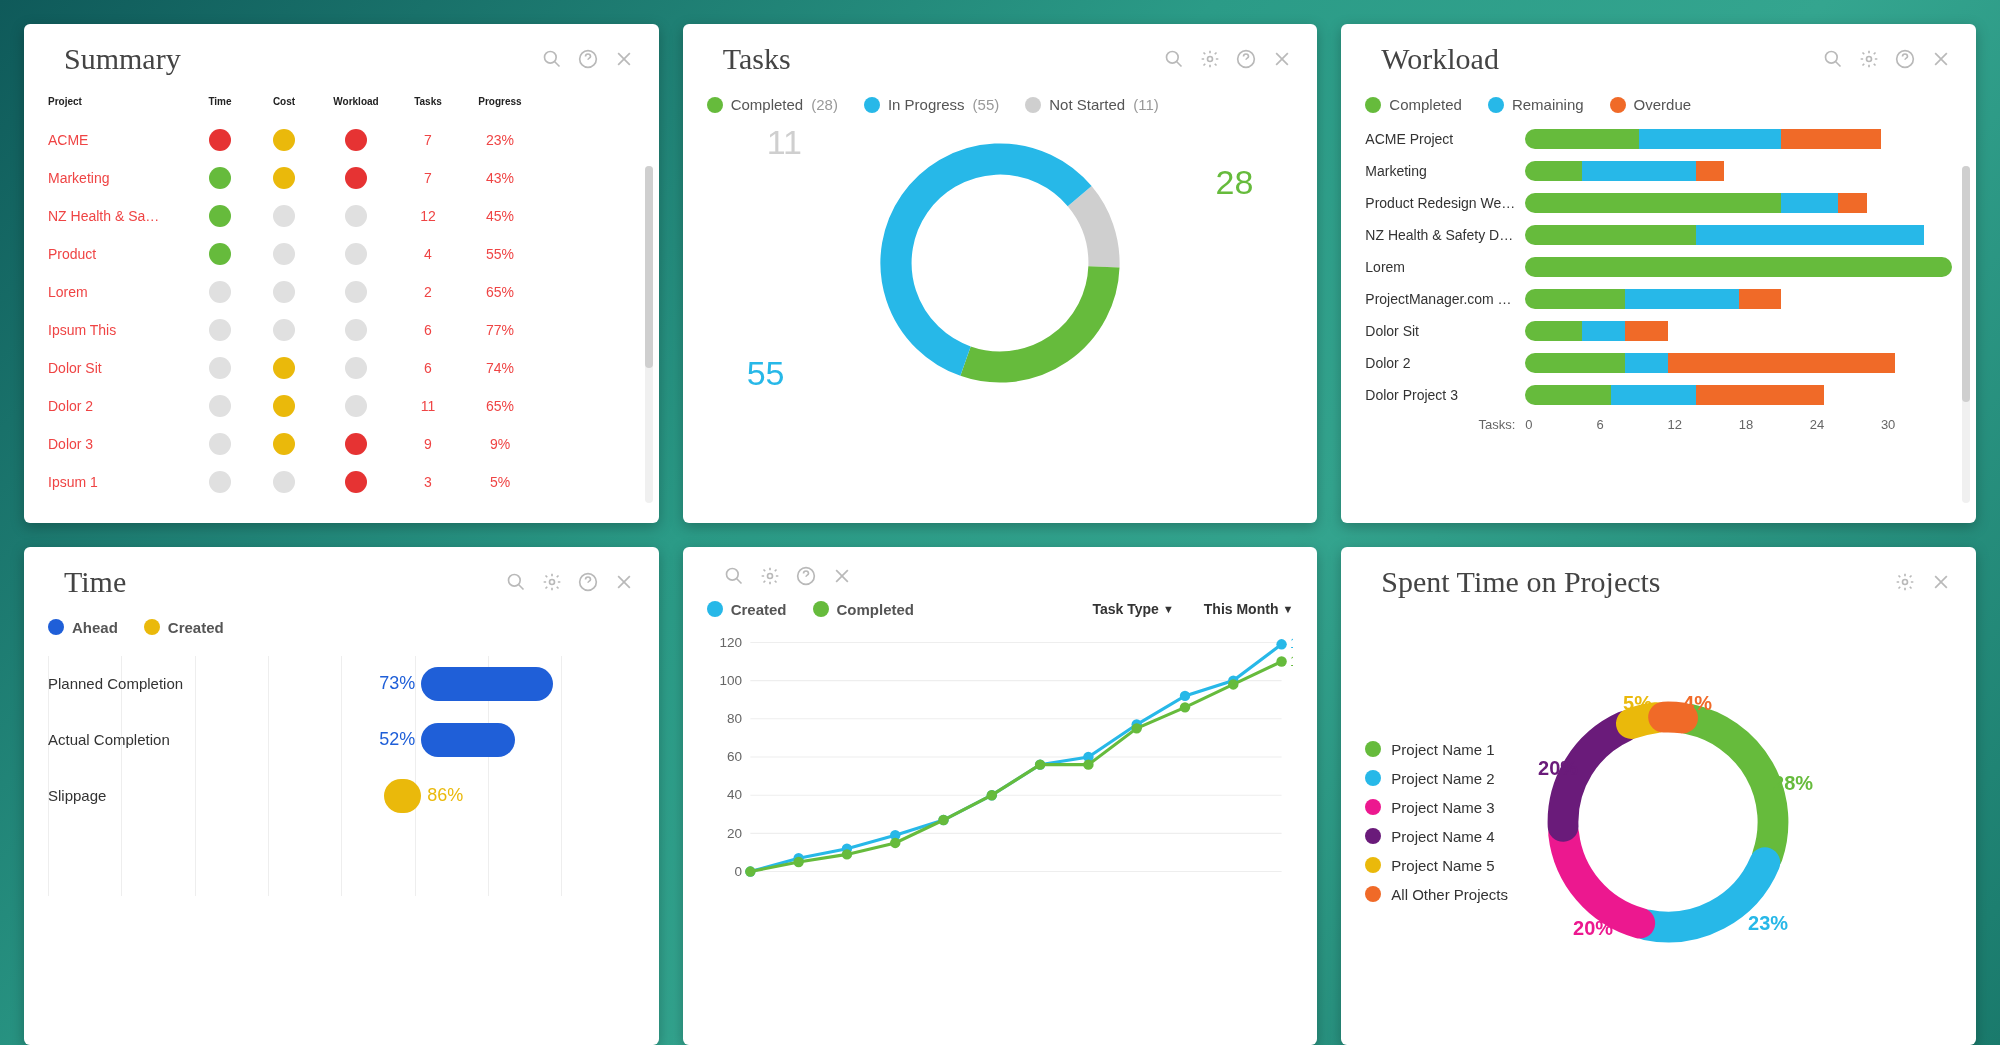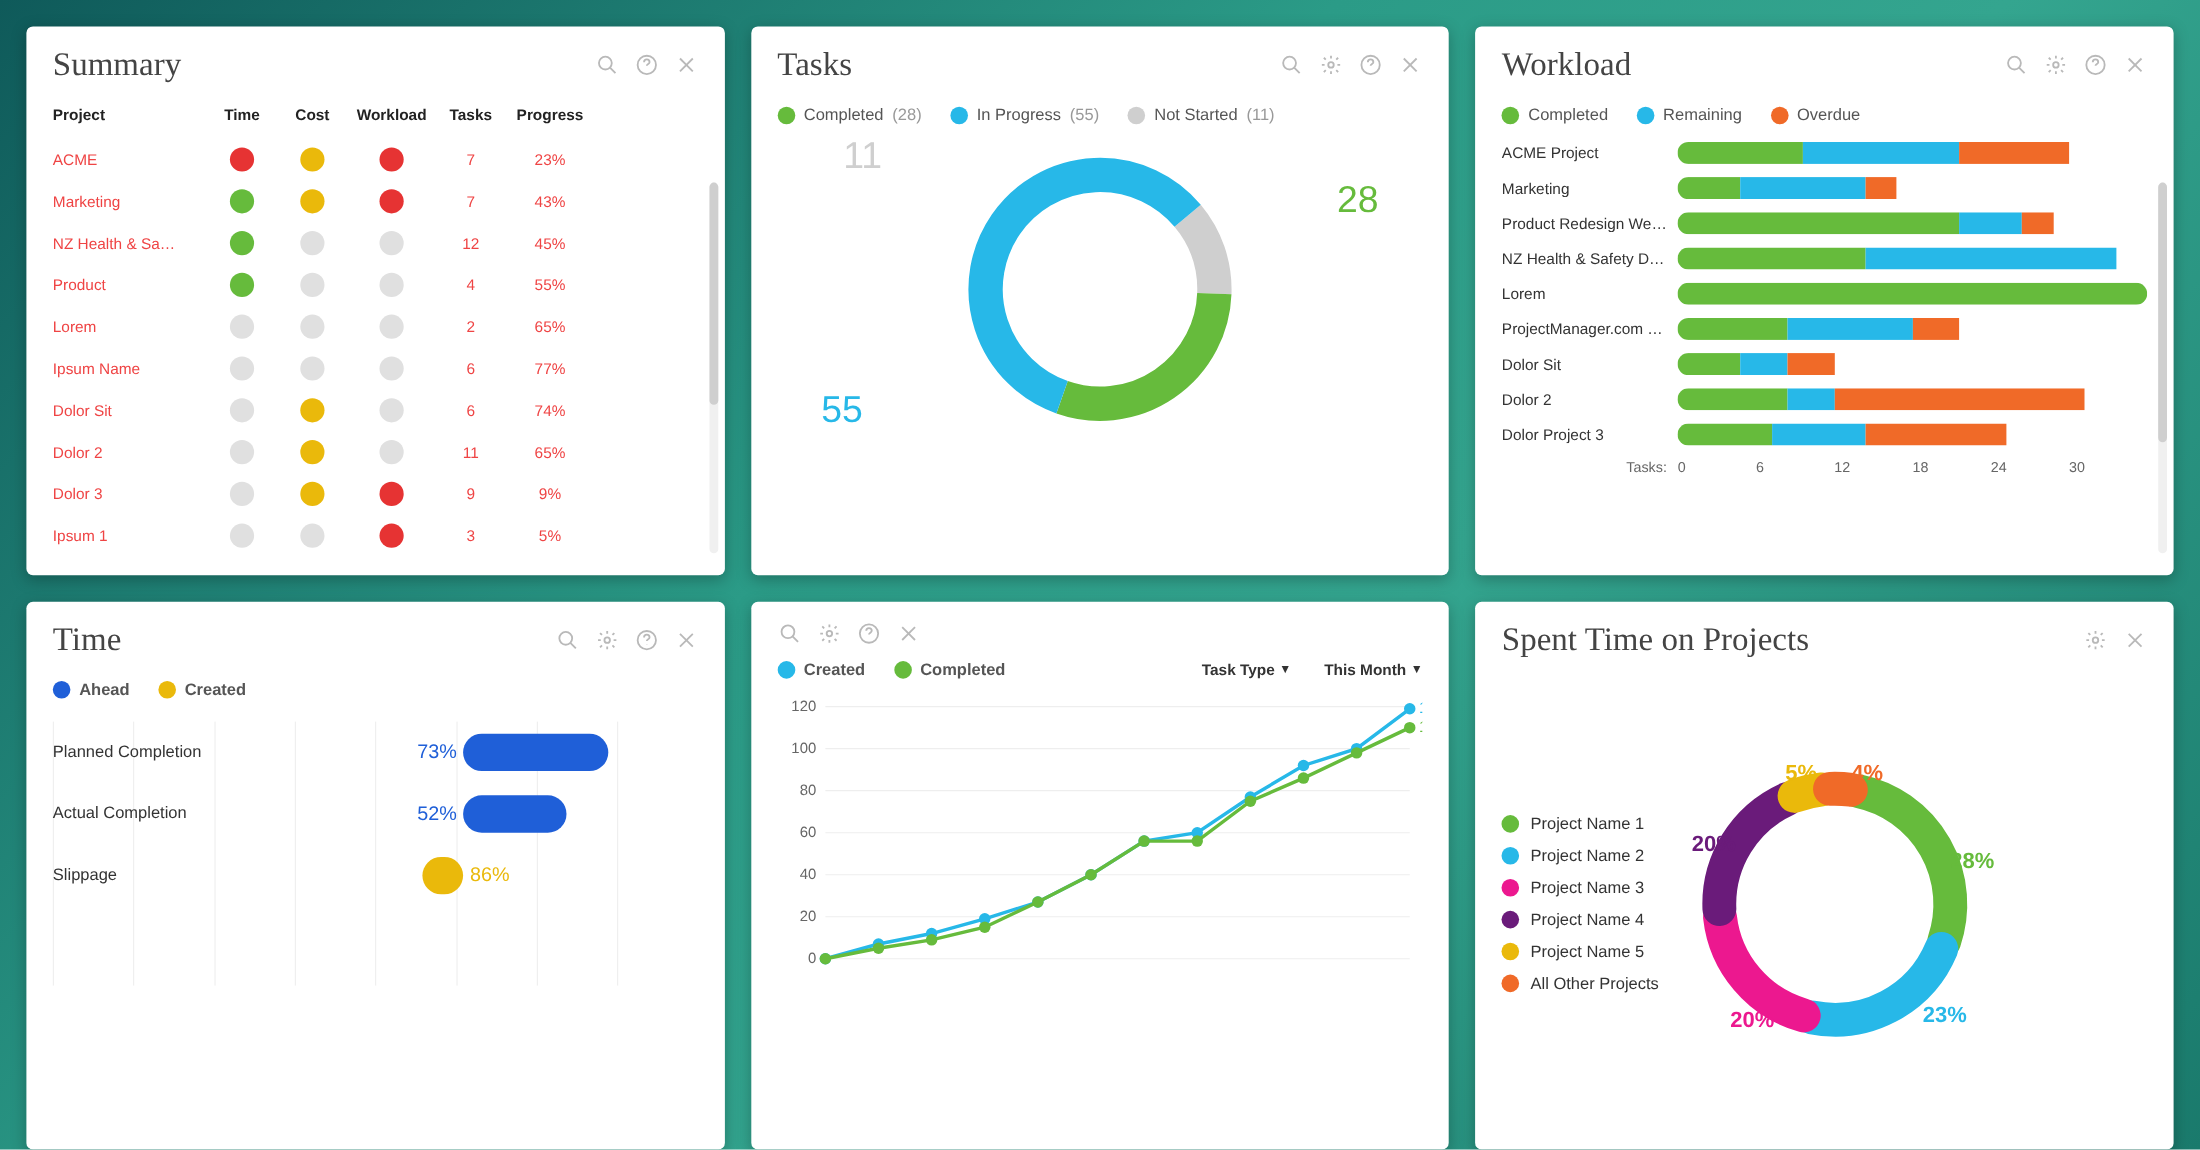--- a/index.html
+++ b/index.html
@@ -24,21 +24,21 @@
     box-shadow: 0 4px 14px rgba(0,0,0,.25);
     display: flex;
     flex-direction: column;
     overflow: hidden;
     position: relative;
   }
   .panel-header {
     display: flex;
     align-items: center;
     justify-content: space-between;
-    padding: 18px 24px 10px 24px;
+    padding: 18px 24px 10px 40px;
   }
   .panel-title {
     font-family: Georgia, "Times New Roman", serif;
     font-size: 30px;
     color: #444;
     font-weight: 400;
   }
   .panel-actions { display: flex; gap: 14px; align-items: center; }
   .icon-btn {
     width: 22px; height: 22px;
@@ -46,21 +46,21 @@
     color: #b9b9b9; cursor: pointer;
   }
   .icon-btn svg { width: 20px; height: 20px; stroke: currentColor; fill: none; stroke-width: 2; }
   .panel-body { flex: 1; padding: 4px 24px 14px 24px; overflow: hidden; position: relative; }
 
   
   .sum-head, .sum-row {
     display: grid;
     grid-template-columns: 140px 64px 64px 80px 64px 80px;
     align-items: center;
-    font-size: 14px;
+    font-size: 10px;
   }
   .sum-head { font-weight: 700; color: #222; padding: 6px 0 14px 0; }
   .sum-row { padding: 8px 0; font-size: 14px; color: #ef4444; }
   .dot { width: 22px; height: 22px; border-radius: 50%; margin: 0 auto; }
   .col-center { text-align: center; }
 
   
   .legend { display: flex; gap: 26px; align-items: center; padding: 6px 0 10px 0; font-size: 15px; color: #555;}
   .legend .item { display: flex; align-items: center; gap: 8px; }
   .legend .sw { width: 16px; height: 16px; border-radius: 50%; }
@@ -216,21 +216,21 @@
           <div class="col-center">
             <div class="dot" style="background: rgb(224, 224, 224);"></div>
           </div>
           <div class="col-center">
             <div class="dot" style="background: rgb(224, 224, 224);"></div>
           </div>
           <div class="col-center">2</div>
           <div class="col-center">65%</div>
         </div>
         <div class="sum-row">
-          <div>Ipsum Name</div>
+          <div>Ipsum This</div>
           <div class="col-center">
             <div class="dot" style="background: rgb(224, 224, 224);"></div>
           </div>
           <div class="col-center">
             <div class="dot" style="background: rgb(224, 224, 224);"></div>
           </div>
           <div class="col-center">
             <div class="dot" style="background: rgb(224, 224, 224);"></div>
           </div>
           <div class="col-center">6</div>

